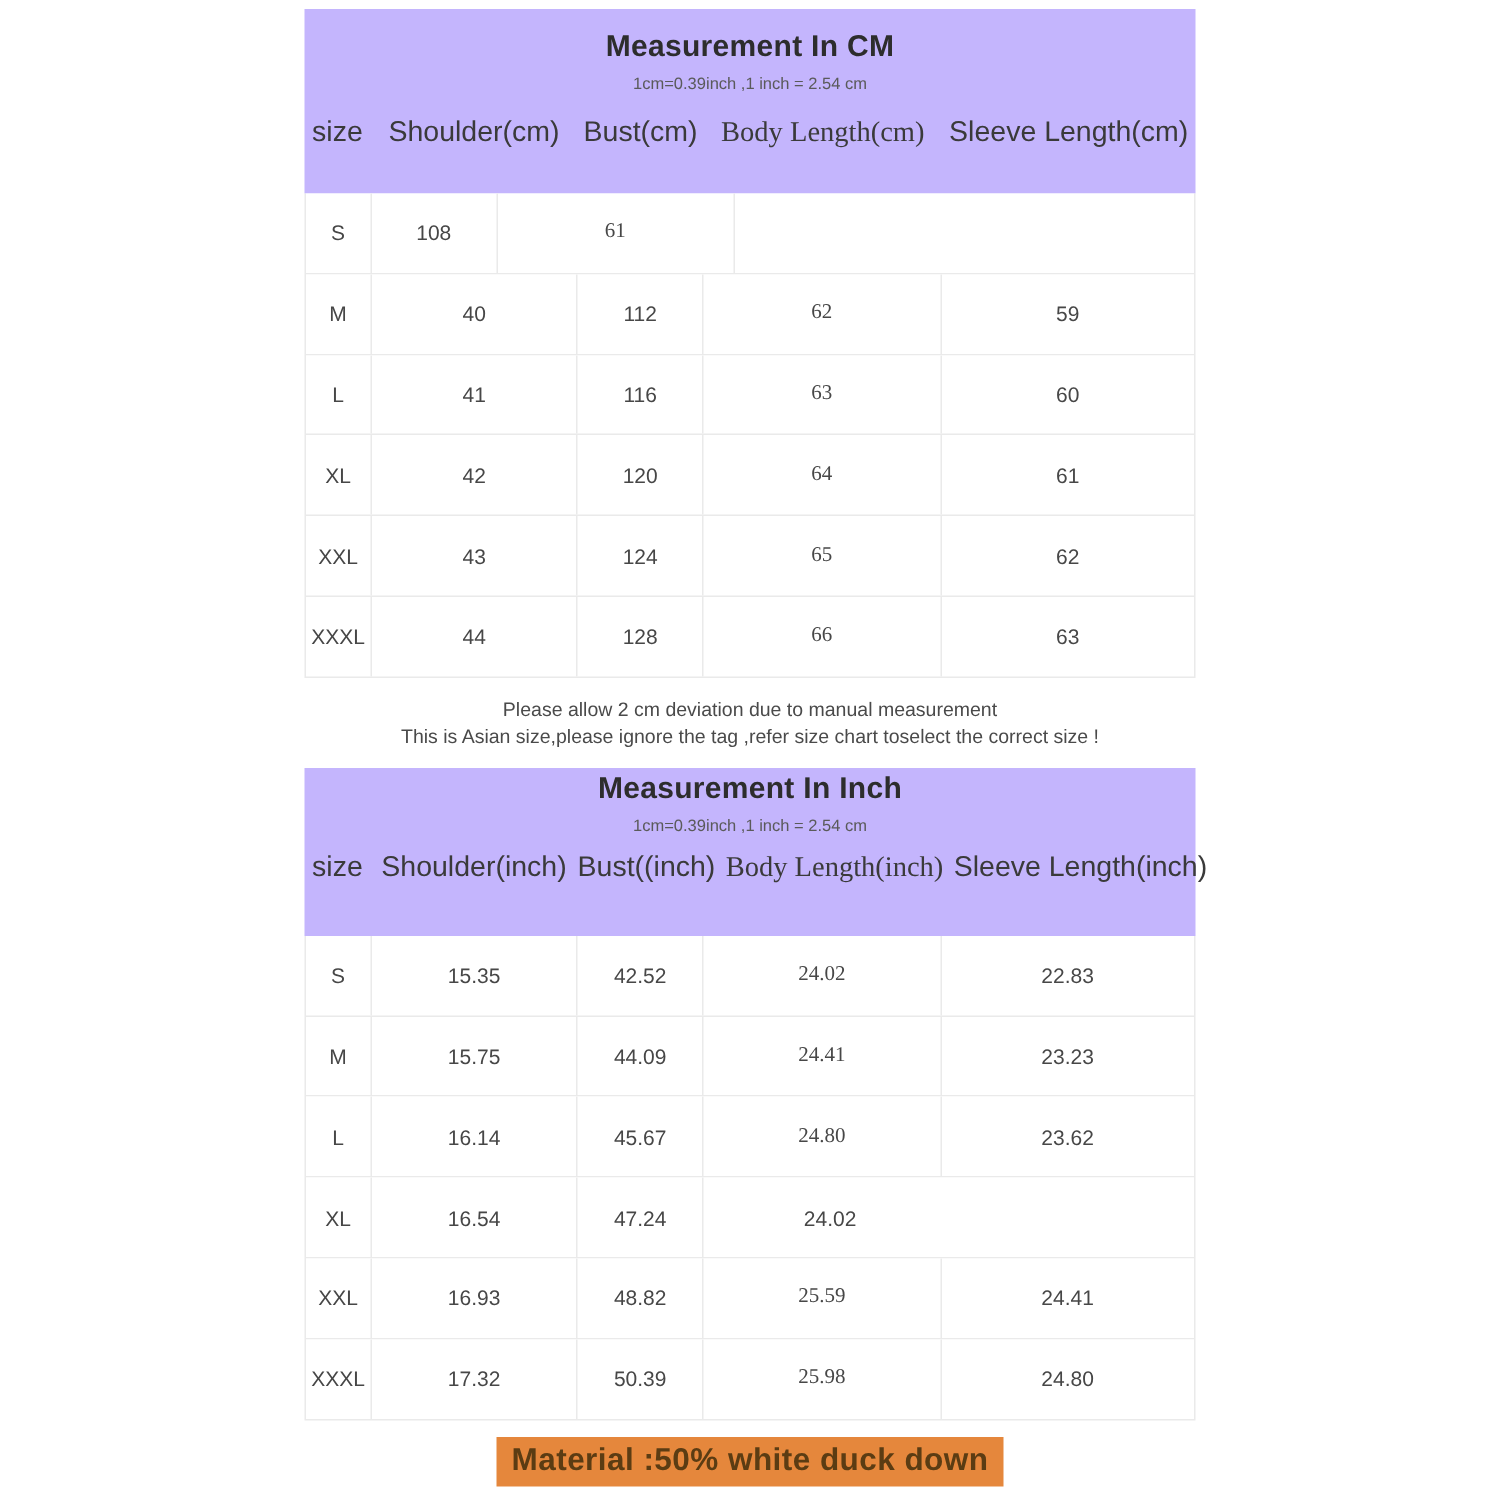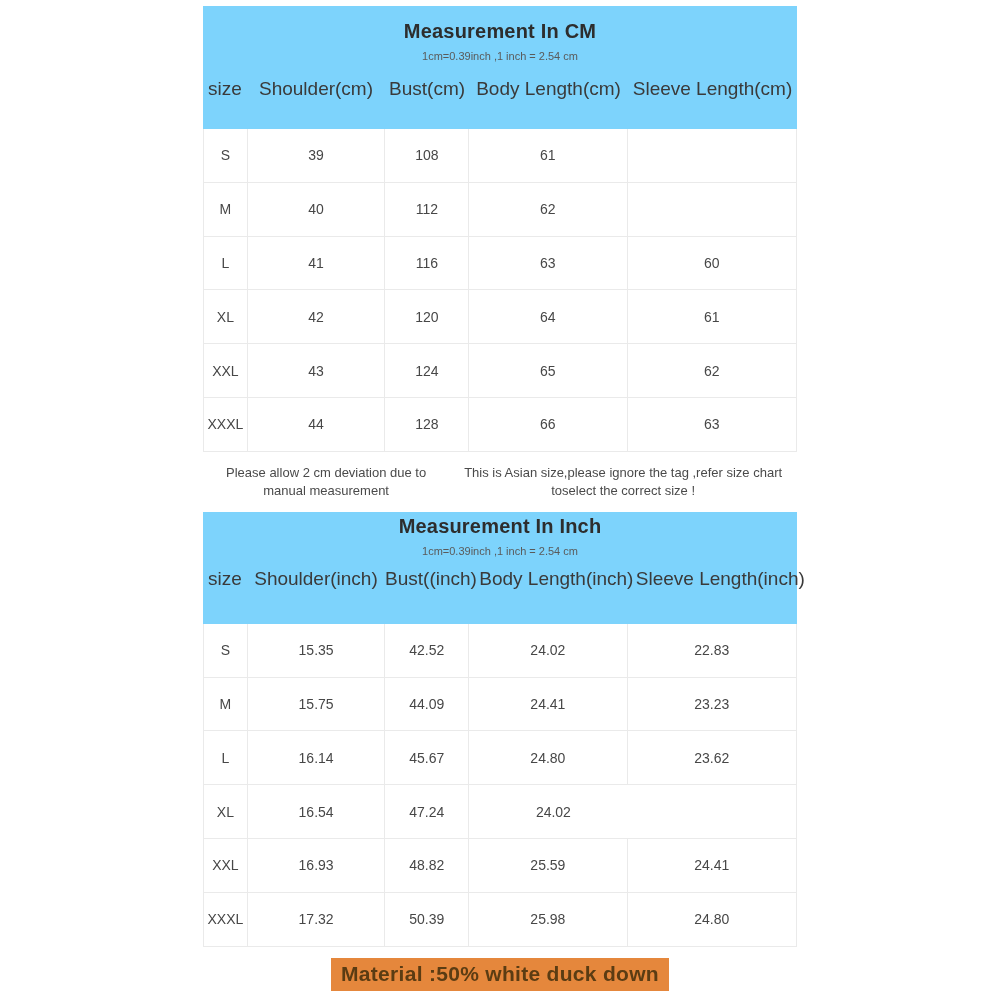--- a/index.html
+++ b/index.html
@@ -11,21 +11,21 @@
     font-family: "Liberation Sans", "DejaVu Sans", sans-serif;
     color: #404040;
   }
   .sheet {
     width: 594px;
     margin: 0 auto;
     padding-top: 6px;
   }
   
   .block-top {
-    background: #7dd3fc;
+    background: #c4b5fd;
     box-sizing: border-box;
     height: 123px;
     padding-top: 13px;
     text-align: center;
   }
   .block-top.tall {
     height: 112px;
     padding-top: 2px;
   }
   .block-title {
@@ -51,21 +51,21 @@
   .block-top.tall .col-row { height: calc(100% - 62px); }
   .col-row .c {
     font-size: 19px;
     color: #3a3a3a;
   }
   
   .c      { box-sizing: border-box; text-align: center; }
   .c.c0   { flex: 0 0 7.4%; }
   .c.c1   { flex: 0 0 23.25%; }
   .c.c2   { flex: 0 0 14.15%; }
-  .c.c3   { flex: 0 0 26.75%; }
+  .c.c3   { flex: 0 0 26.75%; font-family: Liberation Serif, serif; }
   .c.c4   { flex: 0 0 28.45%; }
   
   .rows {
     border-left: 1px solid #eaeaea;
     border-right: 1px solid #eaeaea;
   }
   .row {
     display: flex;
     height: 52.8px;
     border-bottom: 1px solid #eaeaea;
@@ -77,21 +77,21 @@
     justify-content: center;
     font-size: 14px;
     color: #474747;
     border-right: 1px solid #eaeaea;
   }
   .row .c.c4 { border-right: none; }
   
   .notes {
     height: 60px;
     display: flex;
-    flex-direction: row;
+    flex-direction: column;
     align-items: center;
     justify-content: center;
     text-align: center;
     background: #ffffff;
   }
   .notes .note-line {
     font-size: 13px;
     color: #4a4a4a;
     line-height: 18px;
   }
@@ -124,29 +124,29 @@
         <div class="c c0">size</div>
         <div class="c c1">Shoulder(cm)</div>
         <div class="c c2">Bust(cm)</div>
         <div class="c c3">Body Length(cm)</div>
         <div class="c c4">Sleeve Length(cm)</div>
       </div>
     </div>
     <div class="rows">
       <div class="row">
         <div class="c c0">S</div>
-        <div class="c c1">39</div>
         <div class="c c2">108</div>
         <div class="c c3">61</div>
       </div>
       <div class="row">
         <div class="c c0">M</div>
         <div class="c c1">40</div>
         <div class="c c2">112</div>
         <div class="c c3">62</div>
+        <div class="c c4">59</div>
       </div>
       <div class="row">
         <div class="c c0">L</div>
         <div class="c c1">41</div>
         <div class="c c2">116</div>
         <div class="c c3">63</div>
         <div class="c c4">60</div>
       </div>
       <div class="row">
         <div class="c c0">XL</div>

